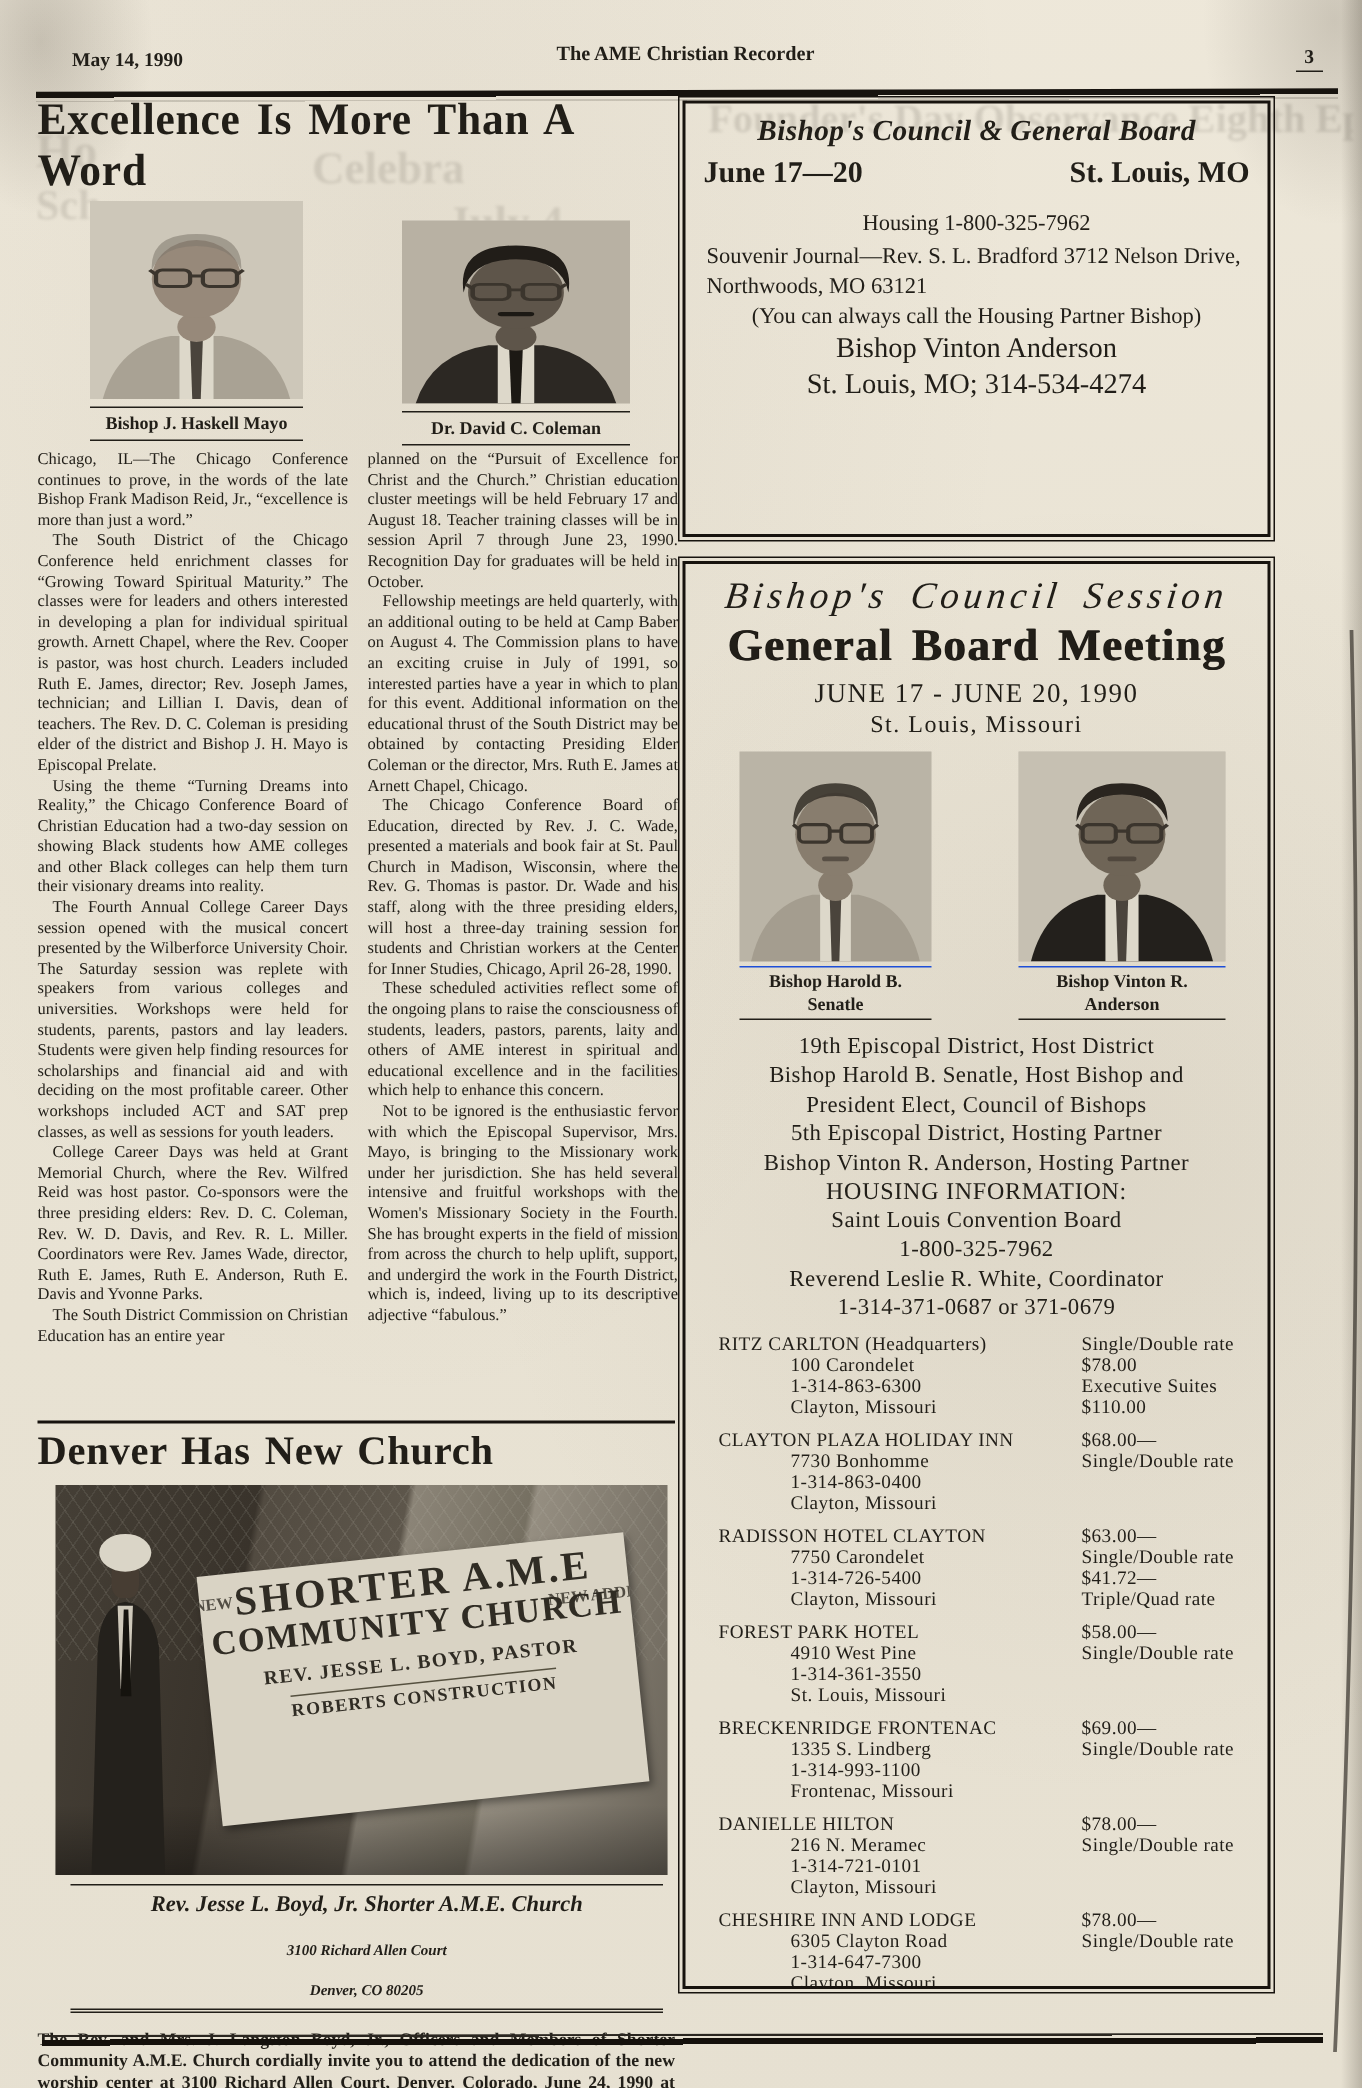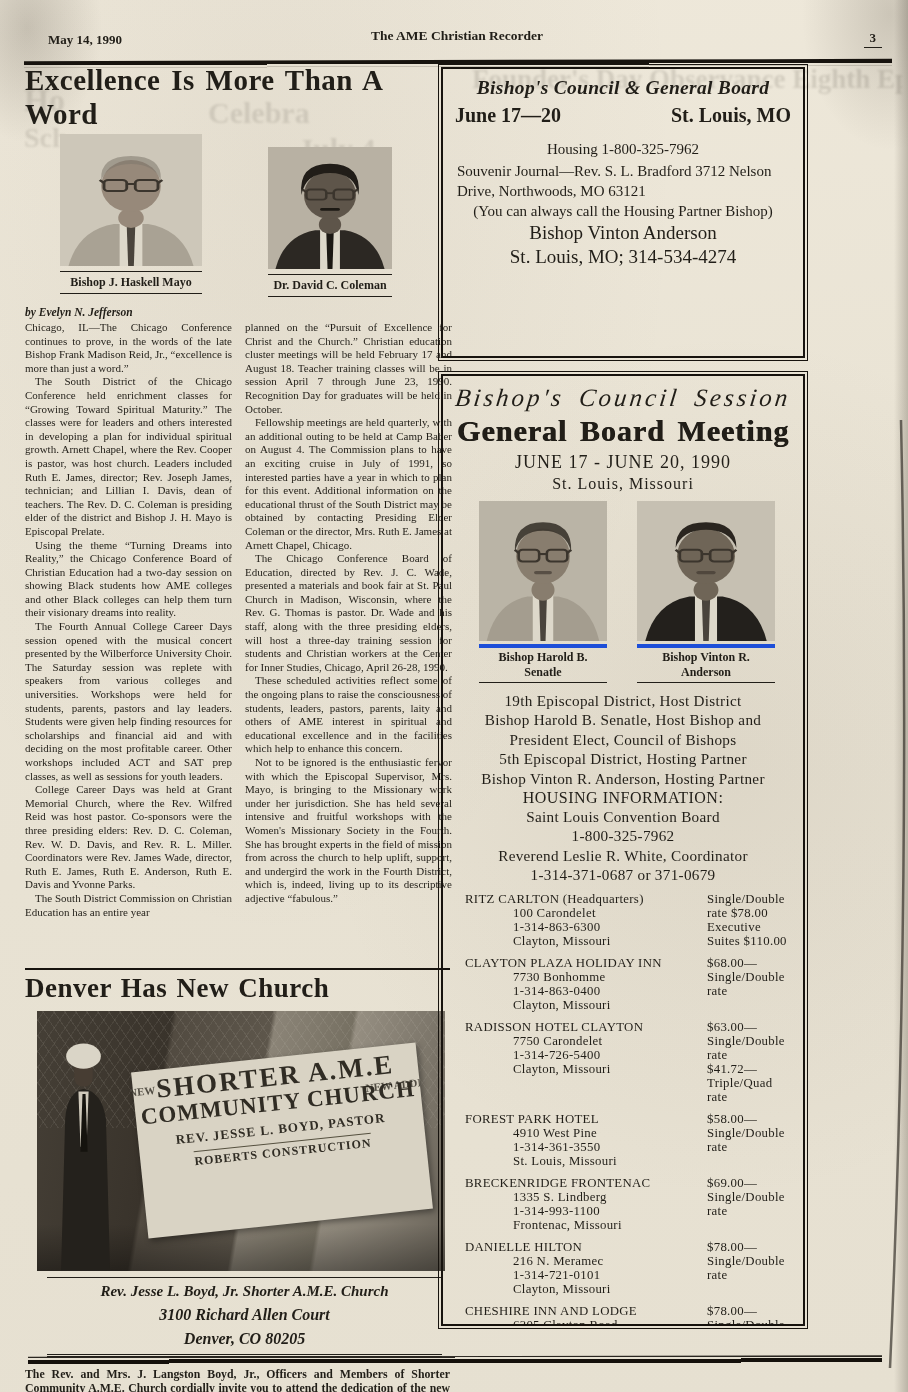--- a/index.html
+++ b/index.html
@@ -33,21 +33,21 @@
   .g-ho{left:24px;top:82px;font-size:32px;}
   .g-sch{left:24px;top:122px;font-size:28px;}
   .g-cel{left:208px;top:96px;font-size:30px;}
   .g-july{left:298px;top:132px;font-size:30px;}
   
   .left-col{position:absolute;left:25px;top:63px;width:427px;}
   h1.headline{margin:0;font-size:29px;letter-spacing:.5px;word-spacing:3px;transform:scaleY(1.04);transform-origin:left top;}
   .photo-row{display:flex;margin-top:5px;}
   figure{margin:0;}
   .fig1{margin-left:35px;width:142px;}
-  .fig2{margin-left:66px;width:124px;}
+  .fig2{margin-left:66px;width:152px;}
   .fig2 .portrait{margin-top:13px;height:122px;}
   .fig1 .portrait{height:132px;}
   .portrait{width:100%;display:block;background:#c6c0b2;}
   .photo-cap{margin-top:5px;border-top:1px solid #211e18;border-bottom:1px solid #211e18;
     text-align:center;font-weight:bold;font-size:12px;padding:3px 0;}
   .byline{margin-top:9px;font-size:11.5px;font-weight:bold;font-style:italic;}
   .cols{display:flex;gap:13px;margin-top:3px;}
   .col{width:207px;height:640px;overflow:hidden;font-size:11px;line-height:13.6px;text-align:justify;}
   .col p{margin:0;text-indent:10px;}
   .col p:first-child{text-indent:0;}
@@ -71,25 +71,25 @@
   .sign .s2{font-size:23px;font-weight:bold;letter-spacing:1px;line-height:1.1;}
   .sign .s3{font-size:13px;font-weight:bold;margin-top:6px;letter-spacing:1px;}
   .sign .s4{font-size:12px;font-weight:bold;margin-top:5px;letter-spacing:1px;border-top:1px solid #55503f;
     display:inline-block;padding-top:2px;}
   .sign .edge{position:absolute;font-size:11px;font-weight:bold;opacity:.8;}
   .edge-l{left:-4px;top:14px;}
   .edge-r{right:-14px;top:34px;}
   .denver-caption{margin:6px 10px 0 22px;text-align:center;border-top:1px solid #211e18;border-bottom:3px double #211e18;
     padding:5px 0 6px;}
   .dc1{font-size:15px;font-weight:bold;font-style:italic;}
-  .dc2{font-size:16px;font-weight:bold;font-style:italic;margin-top:6px;}
+  .dc2{font-size:10px;font-weight:bold;font-style:italic;margin-top:16px;}
   .invitation{margin:10px 2px 0 0;font-size:11.8px;font-weight:bold;line-height:14.6px;text-align:justify;
     border-bottom:1.5px solid #17130e;padding-bottom:9px;}
   
-  .right-col{position:absolute;left:438px;top:64px;width:370px;}
+  .right-col{position:absolute;left:452px;top:64px;width:398px;}
   .boxo{border:1px solid #17130e;padding:2px;background:transparent;}
   .boxi{border:2.5px solid #17130e;}
   .box1 .boxi{height:291px;padding:8px 12px 0;box-sizing:border-box;}
   .box2{margin-top:10px;}
   .box2 .boxi{height:952px;padding:8px 10px 0;box-sizing:border-box;overflow:hidden;}
   .ctr{text-align:center;}
   .b1-title{font-size:19.5px;font-weight:bold;font-style:italic;letter-spacing:.3px;}
   .b1-when{font-size:20px;font-weight:bold;margin-top:5px;display:flex;justify-content:space-between;gap:74px;}
   .b1-rush{font-size:19px;font-weight:bold;margin-top:4px;letter-spacing:.2px;}
   .b1-bullets{margin:8px 0 0 96px;padding:0;list-style:none;font-size:14.5px;}
@@ -101,21 +101,21 @@
   .b1-line{font-size:19px;margin-top:2px;}
   .b2-script{font-size:25px;font-style:italic;letter-spacing:3px;word-spacing:6px;transform:skewX(-7deg);}
   .b2-gothic{font-size:30px;font-weight:bold;letter-spacing:1px;word-spacing:4px;margin-top:2px;
     text-shadow:.7px 0 0 #1c1813;}
   .b2-dates{font-size:18px;margin-top:4px;letter-spacing:1px;}
   .b2-loc{font-size:16px;margin-top:2px;letter-spacing:1px;}
   .b2-photos{display:flex;justify-content:space-between;margin:8px 18px 0 26px;}
   .b2-fig{width:128px;}
   .b2-fig .portrait{height:140px;}
   .b2-fig2{width:138px;}
-  .b2-cap{margin-top:3px;border-top:4px solid #1d4ed8;border-bottom:1px solid #211e18;text-align:center;
+  .b2-cap{margin-top:3px;border-top:1px solid #1d4ed8;border-bottom:1px solid #211e18;text-align:center;
     font-weight:bold;font-size:12px;padding:2px 0;}
   .b2-info{margin-top:8px;font-size:15.2px;line-height:19.4px;letter-spacing:.3px;}
   .b2-hinfo{font-size:16px;margin-top:1px;letter-spacing:.5px;}
   .b2-housing{font-size:15.2px;line-height:19.4px;letter-spacing:.3px;}
   .hotel-list{margin:7px 0 0 12px;}
   .hotel{display:grid;grid-template-columns:242px 1fr;margin-bottom:8px;}
   .h-name{font-size:12.8px;letter-spacing:.3px;line-height:14px;}
   .h-addr{font-size:12.8px;line-height:14px;letter-spacing:.3px;margin-left:48px;}
   .h-rate{font-size:12.8px;line-height:14px;letter-spacing:.3px;}
   
@@ -194,21 +194,20 @@
             <rect x="53" y="46" width="16" height="11" rx="3"></rect>
           <line x1="47" y1="50" x2="53" y2="50"></line>
             <line x1="31" y1="49" x2="28" y2="46"></line>
             <line x1="69" y1="49" x2="72" y2="46"></line>
         </g>
       </svg>
       <figcaption class="photo-cap">Dr. David C. Coleman</figcaption>
     </figure>
   </div>
 
-  <div class="byline">by Evelyn N. Jefferson</div>
 
   <div class="cols">
     <div class="col" id="col1">
         <p>Chicago, IL—The Chicago Conference continues to prove, in the words of the late Bishop Frank Madison Reid, Jr., “excellence is more than just a word.”</p>
         <p>The South District of the Chicago Conference held enrichment classes for “Growing Toward Spiritual Maturity.” The classes were for leaders and others interested in developing a plan for individual spiritual growth. Arnett Chapel, where the Rev. Cooper is pastor, was host church. Leaders included Ruth E. James, director; Rev. Joseph James, technician; and Lillian I. Davis, dean of teachers. The Rev. D. C. Coleman is presiding elder of the district and Bishop J. H. Mayo is Episcopal Prelate.</p>
         <p>Using the theme “Turning Dreams into Reality,” the Chicago Conference Board of Christian Education had a two-day session on showing Black students how AME colleges and other Black colleges can help them turn their visionary dreams into reality.</p>
         <p>The Fourth Annual College Career Days session opened with the musical concert presented by the Wilberforce University Choir. The Saturday session was replete with speakers from various colleges and universities. Workshops were held for students, parents, pastors and lay leaders. Students were given help finding resources for scholarships and financial aid and with deciding on the most profitable career. Other workshops included ACT and SAT prep classes, as well as sessions for youth leaders.</p>
         <p>College Career Days was held at Grant Memorial Church, where the Rev. Wilfred Reid was host pastor. Co-sponsors were the three presiding elders: Rev. D. C. Coleman, Rev. W. D. Davis, and Rev. R. L. Miller. Coordinators were Rev. James Wade, director, Ruth E. James, Ruth E. Anderson, Ruth E. Davis and Yvonne Parks.</p>
         <p>The South District Commission on Christian Education has an entire year</p>
       </div>

